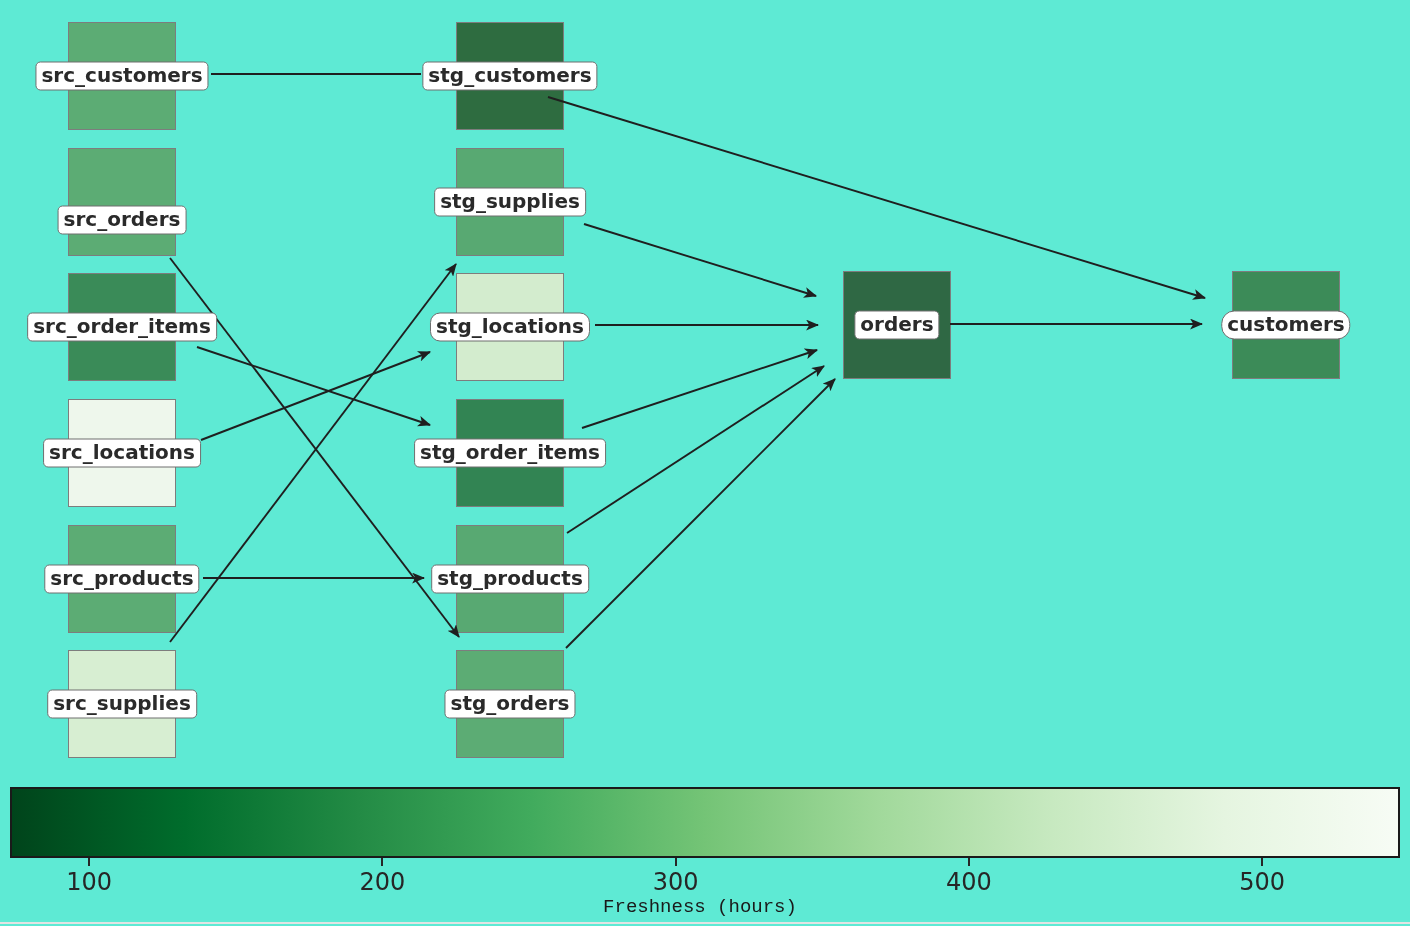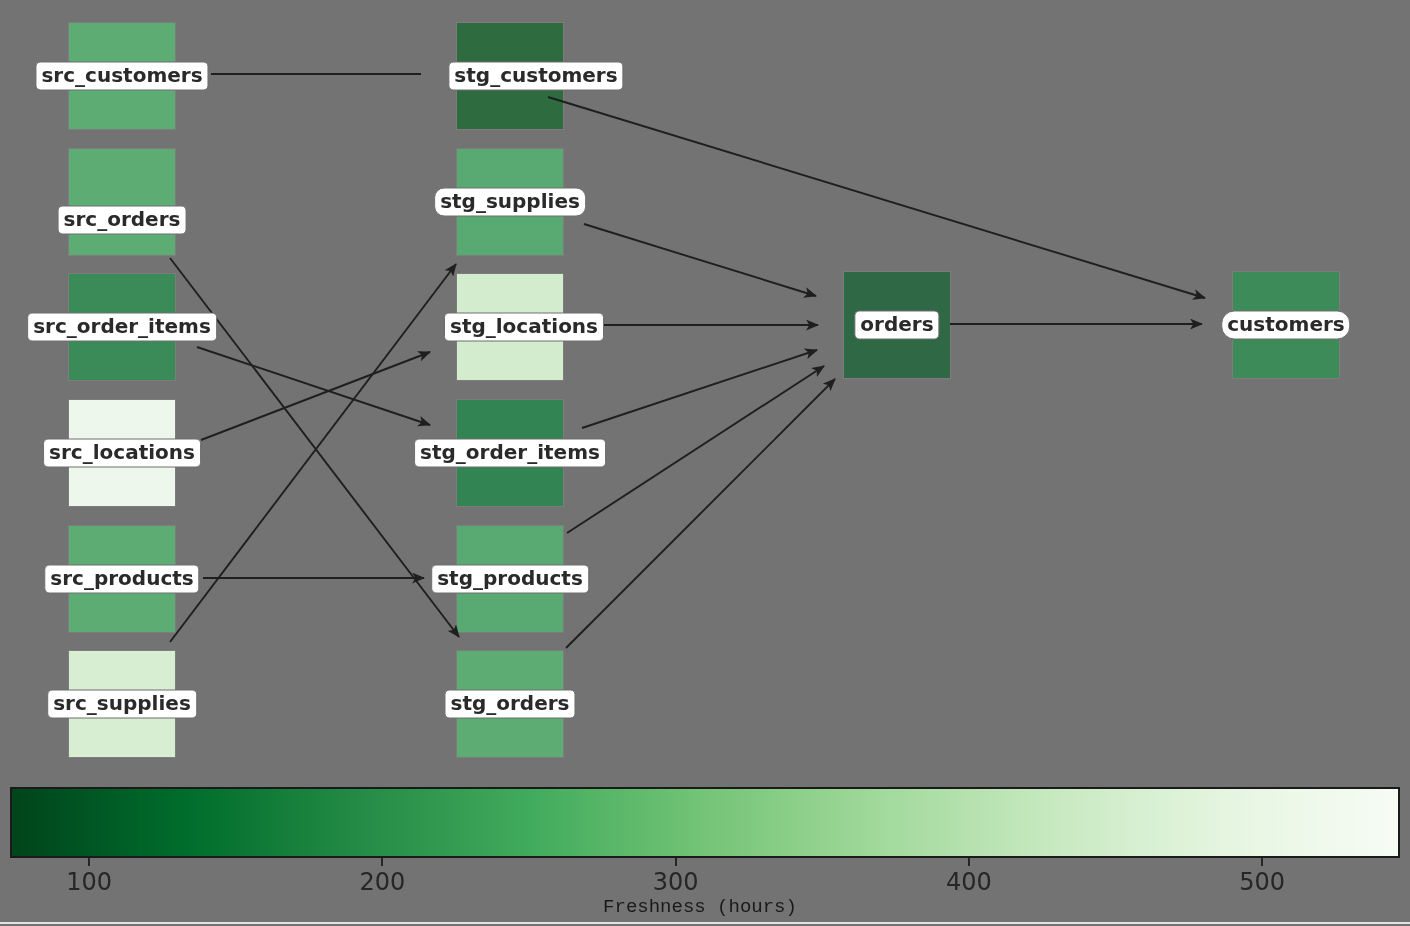--- a/index.html
+++ b/index.html
@@ -1,17 +1,17 @@
 <!DOCTYPE html>
 <html><head>
 <meta charset="utf-8">
 <style>
   html,body{margin:0;padding:0;background:#ffffff;}
   .canvas{
-    position:relative;width:1410px;height:926px;background:#737373;
+    position:relative;width:1410px;height:926px;background:#5eead4;
     font-family:"DejaVu Sans","Liberation Sans",sans-serif;overflow:hidden;
   }
   #edge-layer{position:absolute;left:0;top:0;width:1410px;height:926px;pointer-events:none;}
   .node{
     position:absolute;box-sizing:border-box;
     border:1.5px solid #7d7d7d;
   }
   .node-label{
     position:absolute;transform:translate(-50%,-50%);
     background:#ffffff;border:1.5px solid #6e6e6e;border-radius:5px;
@@ -78,23 +78,23 @@
       </g>
   </svg>
 
   <div id="label-layer">
       <div class="node-label" style="left: 122px; top: 76px;">src_customers</div>
       <div class="node-label" style="left: 122px; top: 220px;">src_orders</div>
       <div class="node-label" style="left: 122px; top: 327px;">src_order_items</div>
       <div class="node-label" style="left: 122px; top: 453px;">src_locations</div>
       <div class="node-label" style="left: 122px; top: 579px;">src_products</div>
       <div class="node-label" style="left: 122px; top: 704px;">src_supplies</div>
-      <div class="node-label" style="left: 536px; top: 76px; text-align: right;">stg_customers</div>
-      <div class="node-label" style="left: 510px; top: 202px; border-radius: 10px;">stg_supplies</div>
-      <div class="node-label" style="left: 524px; top: 327px;">stg_locations</div>
+      <div class="node-label" style="left: 510px; top: 76px; text-align: right;">stg_customers</div>
+      <div class="node-label" style="left: 510px; top: 202px;">stg_supplies</div>
+      <div class="node-label" style="left: 510px; top: 327px; border-radius: 10px;">stg_locations</div>
       <div class="node-label" style="left: 510px; top: 453px;">stg_order_items</div>
       <div class="node-label" style="left: 510px; top: 579px;">stg_products</div>
       <div class="node-label" style="left: 510px; top: 704px;">stg_orders</div>
       <div class="node-label" style="left: 897px; top: 325px;">orders</div>
       <div class="node-label" style="left: 1286px; top: 325px; border-radius: 13px;">customers</div>
     </div>
 
   <div class="colorbar" id="colorbar" style="left: 10px; top: 787px; width: 1390px; height: 71px; background: linear-gradient(to right, rgb(0, 68, 27), rgb(0, 109, 44), rgb(35, 139, 69), rgb(65, 171, 93), rgb(116, 196, 118), rgb(161, 217, 155), rgb(199, 233, 192), rgb(229, 245, 224), rgb(247, 252, 245));"></div>
   <div id="cb-ticks">
       <div class="cb-tick" style="left: 88.1772px; top: 858px;"></div>

